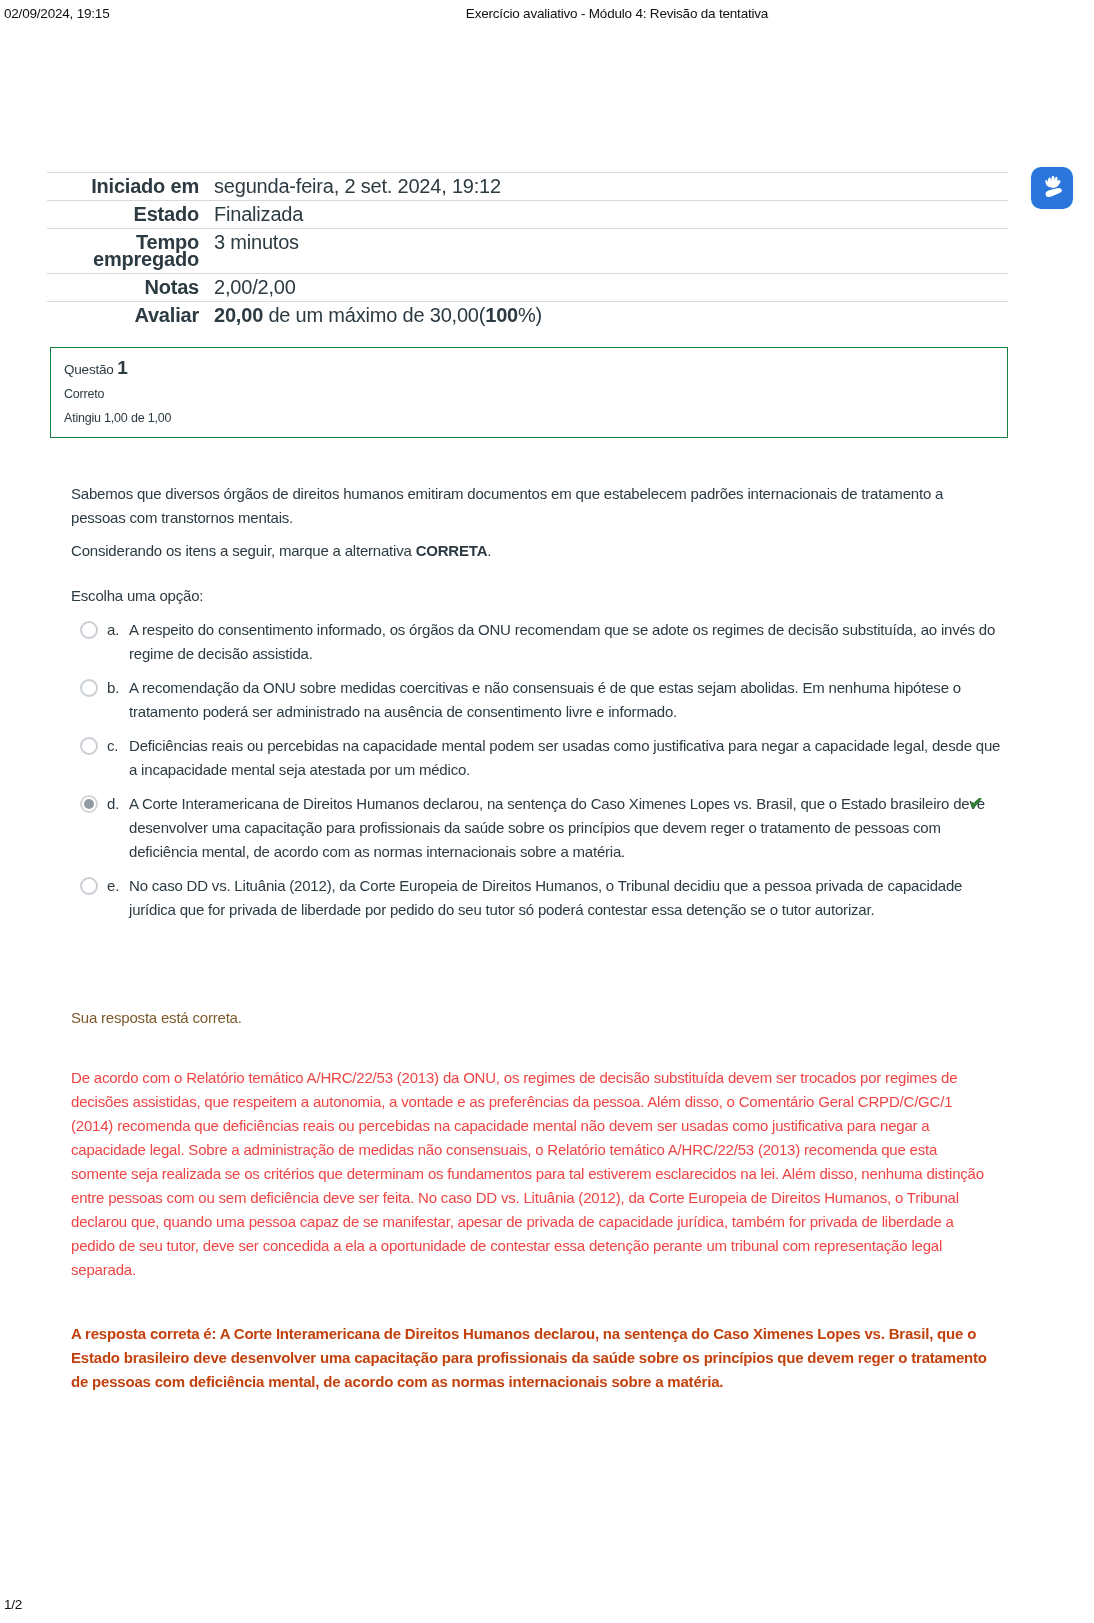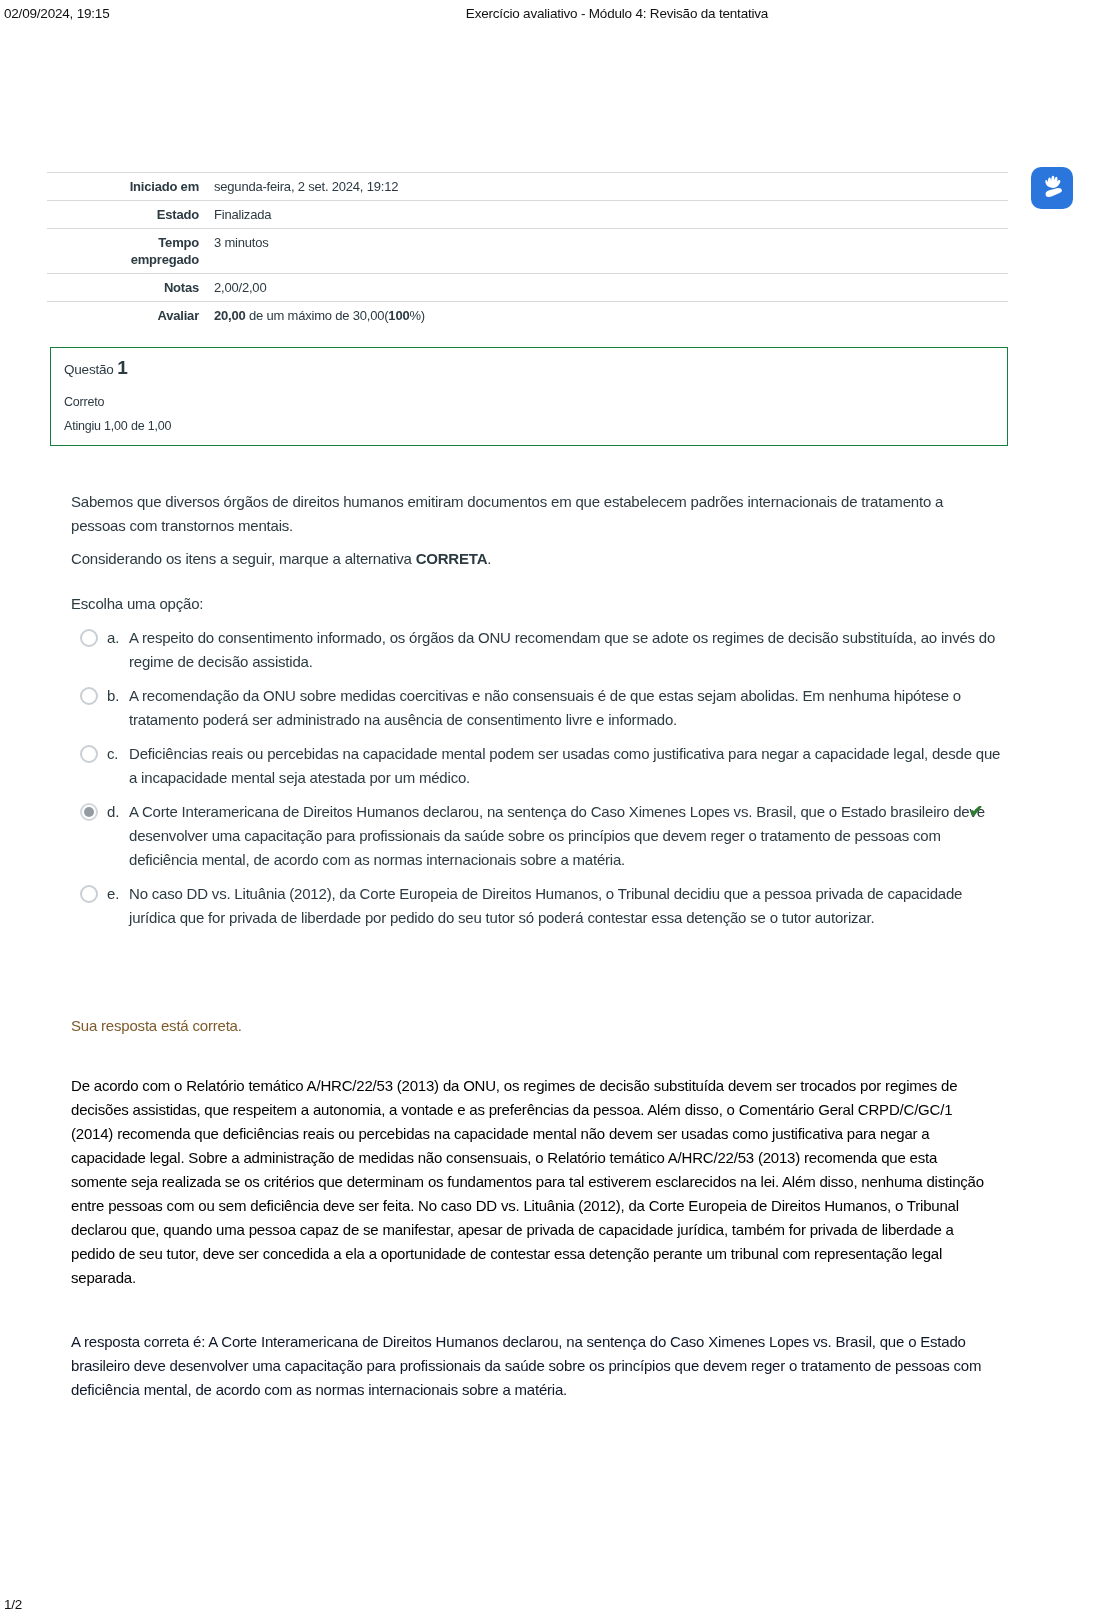--- a/index.html
+++ b/index.html
@@ -20,33 +20,33 @@
 
   
   .handtalk {
     position:absolute; top:167px; right:21px; width:42px; height:42px;
     background:#2b76dd; border-radius:10px;
     display:flex; align-items:center; justify-content:center;
   }
 
   
   .content { width:961px; margin-left:47px; padding-top:172px; }
-  .summary-row { display:flex; border-top:1px solid #d9d9d9; padding:5px 0; line-height:17px; font-size:13px; }
+  .summary-row { display:flex; border-top:1px solid #d9d9d9; padding:5px 0; line-height:17px; font-size:20px; }
   .summary-label { width:110px; margin-left:42px; text-align:right; font-weight:bold; flex:none; }
   .summary-value { margin-left:15px; flex:1; }
   .b { font-weight:bold; }
 
   
   .qinfo {
     border:1px solid #15803d; margin-top:18px; margin-left:3px;
     padding:9px 13px 12px 13px;
   }
   .qinfo .qno { font-size:13.5px; }
   .qinfo .qno .num { font-size:19px; font-weight:bold; }
-  .qinfo .qstate { font-size:12.5px; margin-top:16px; }
+  .qinfo .qstate { font-size:12.5px; margin-top:8px; }
   .qinfo .qgrade { font-size:12.5px; margin-top:10px; }
 
   
   .qcontent { margin-left:24px; margin-top:44px; width:918px; font-size:15px; line-height:24px; }
   .qcontent p.qp1 { margin-bottom:9px; }
   .prompt { margin-top:21px; font-size:15px; line-height:24px; margin-left:24px; }
 
   .options { margin-left:9px; }
   .option { display:flex; margin-top:10px; position:relative; width:925px;
             margin-left:24px; font-size:15px; line-height:24px; }
@@ -55,22 +55,22 @@
   .option.selected .radio { border-color:#d3d7da; }
   .option.selected .radio::after {
     content:""; position:absolute; inset:2px; border-radius:50%; background:#949ca3;
   }
   .opt-letter { margin-left:9px; width:22px; flex:none; }
   .opt-text { flex:1; max-width:876px; }
   .check-icon { position:absolute; right:22px; top:0; color:#2e7d32; font-size:17px; font-weight:bold; }
 
   
   .specificfeedback { margin-left:24px; margin-top:84px; color:#7d5a2b; font-size:15px; line-height:24px; }
-  .generalfeedback { margin-left:24px; margin-top:36px; width:918px; color:#000000; font-size:15px; line-height:24px; }
-  .rightanswer { margin-left:24px; margin-top:40px; width:918px; color:#0f172a; font-size:15px; line-height:24px; }
+  .generalfeedback { margin-left:24px; margin-top:36px; width:918px; color:#ef4444; font-size:15px; line-height:24px; }
+  .rightanswer { margin-left:24px; margin-top:40px; width:918px; color:#c2410c; font-size:15px; line-height:24px;font-weight:bold; }
 </style>
 </head>
 <body>
 
 <div class="print-header">
   <span class="ph-date">02/09/2024, 19:15</span>
   <span class="ph-title">Exercício avaliativo - Módulo 4: Revisão da tentativa</span>
 </div>
 
 <div class="handtalk">

